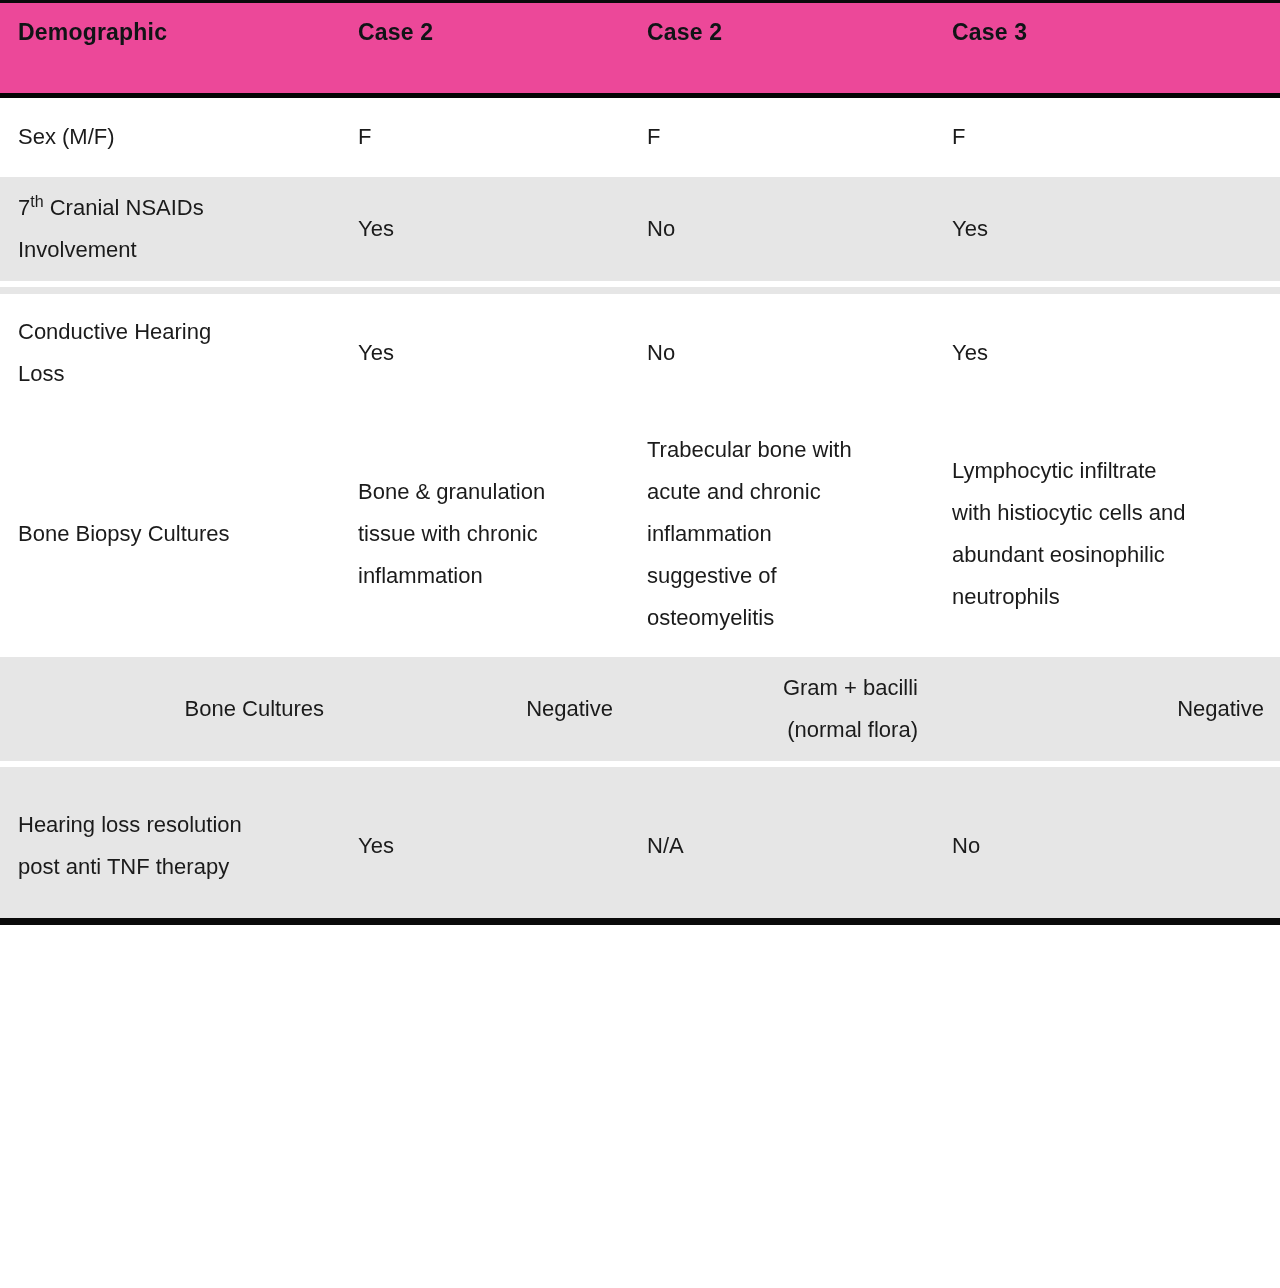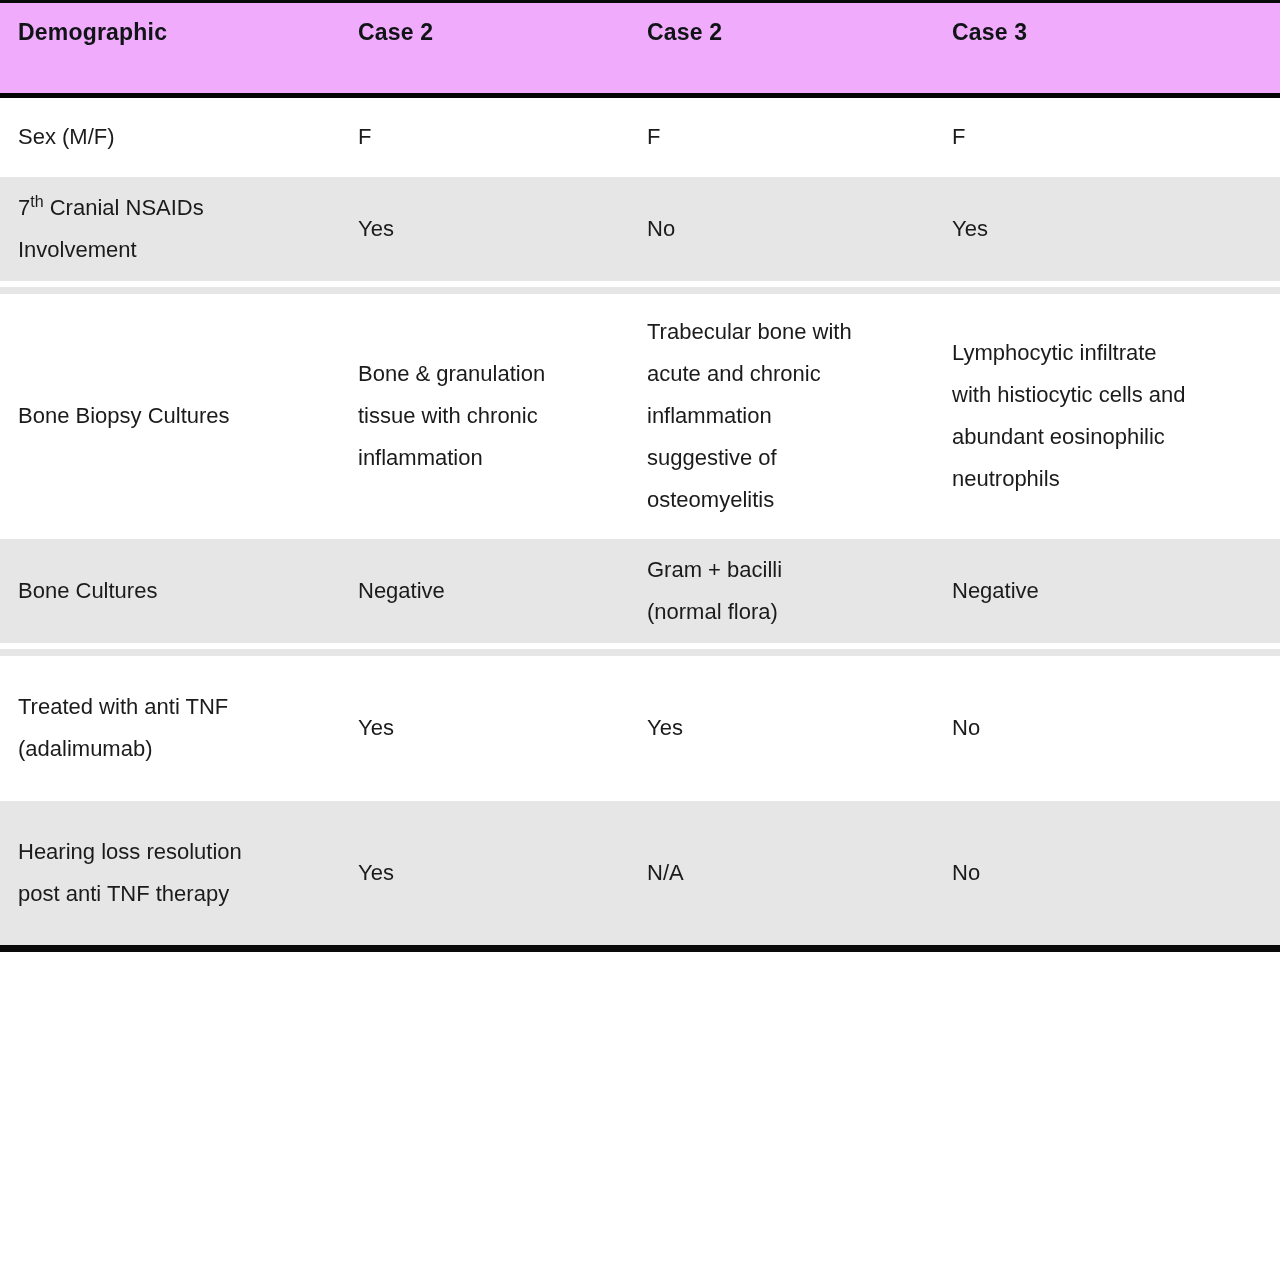--- a/index.html
+++ b/index.html
@@ -18,21 +18,21 @@
     width: 1280px;
     border-collapse: collapse;
     table-layout: fixed;
   }
   col.c1 { width: 340px; }
   col.c2 { width: 289px; }
   col.c3 { width: 305px; }
   col.c4 { width: 346px; }
 
   thead th {
-    background: #f0abfc;
+    background: #ec4899;
     height: 74px;
     text-align: left;
     vertical-align: top;
     padding: 16px 10px 0 18px;
     font-size: 23px;
     font-weight: 700;
     color: #101416;
     border-bottom: 5px solid #050505;
     letter-spacing: 0.2px;
   }
@@ -89,54 +89,54 @@
           <td class="cell">Yes</td>
           <td class="cell">No</td>
           <td class="cell">Yes</td>
         </tr>
         <tr class="spacer-white">
           <td colspan="4"></td>
         </tr>
         <tr class="spacer-gray">
           <td colspan="4"></td>
         </tr>
+        <tr class="row-white" style="height: 118px;">
+          <td class="cell">Conductive Hearing
+Loss</td>
+          <td class="cell">Yes</td>
+          <td class="cell">No</td>
+          <td class="cell">Yes</td>
+        </tr>
         <tr class="row-white" style="height: 245px;">
           <td class="cell">Bone Biopsy Cultures</td>
           <td class="cell">Bone &amp; granulation
 tissue with chronic
 inflammation</td>
           <td class="cell">Trabecular bone with
 acute and chronic
 inflammation
 suggestive of
 osteomyelitis</td>
           <td class="cell">Lymphocytic infiltrate
 with histiocytic cells and
 abundant eosinophilic
 neutrophils</td>
         </tr>
-        <tr class="row-gray" style="height: 103px;">
+        <tr class="row-gray" style="height: 103px; text-align: right;">
           <td class="cell">Bone Cultures</td>
           <td class="cell">Negative</td>
           <td class="cell">Gram + bacilli
 (normal flora)</td>
           <td class="cell">Negative</td>
         </tr>
         <tr class="spacer-white">
           <td colspan="4"></td>
         </tr>
         <tr class="spacer-gray">
           <td colspan="4"></td>
-        </tr>
-        <tr class="row-white" style="height: 145px;">
-          <td class="cell">Treated with anti TNF
-(adalimumab)</td>
-          <td class="cell">Yes</td>
-          <td class="cell">Yes</td>
-          <td class="cell">No</td>
         </tr>
         <tr class="row-gray" style="height: 144px;">
           <td class="cell">Hearing loss resolution
 post anti TNF therapy</td>
           <td class="cell">Yes</td>
           <td class="cell">N/A</td>
           <td class="cell">No</td>
         </tr>
       </tbody>
   </table>

